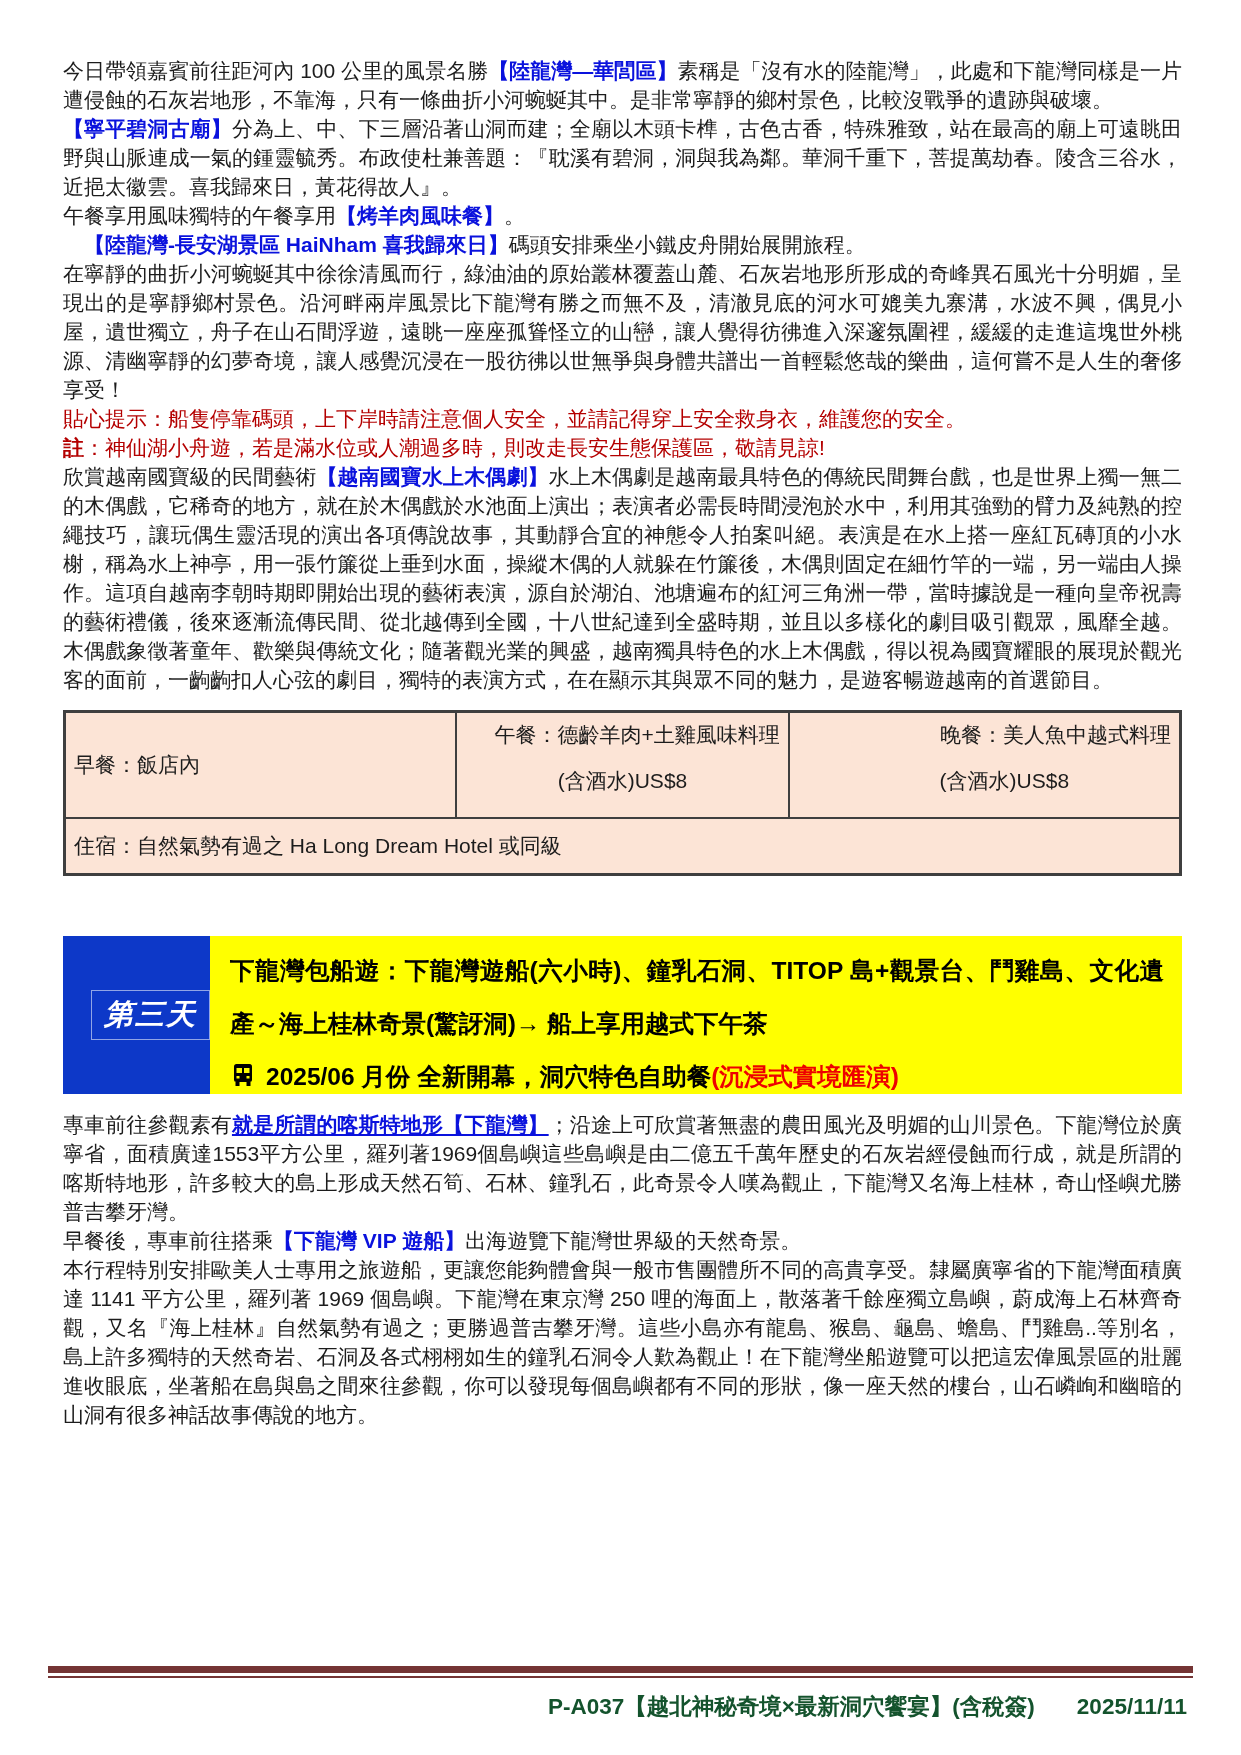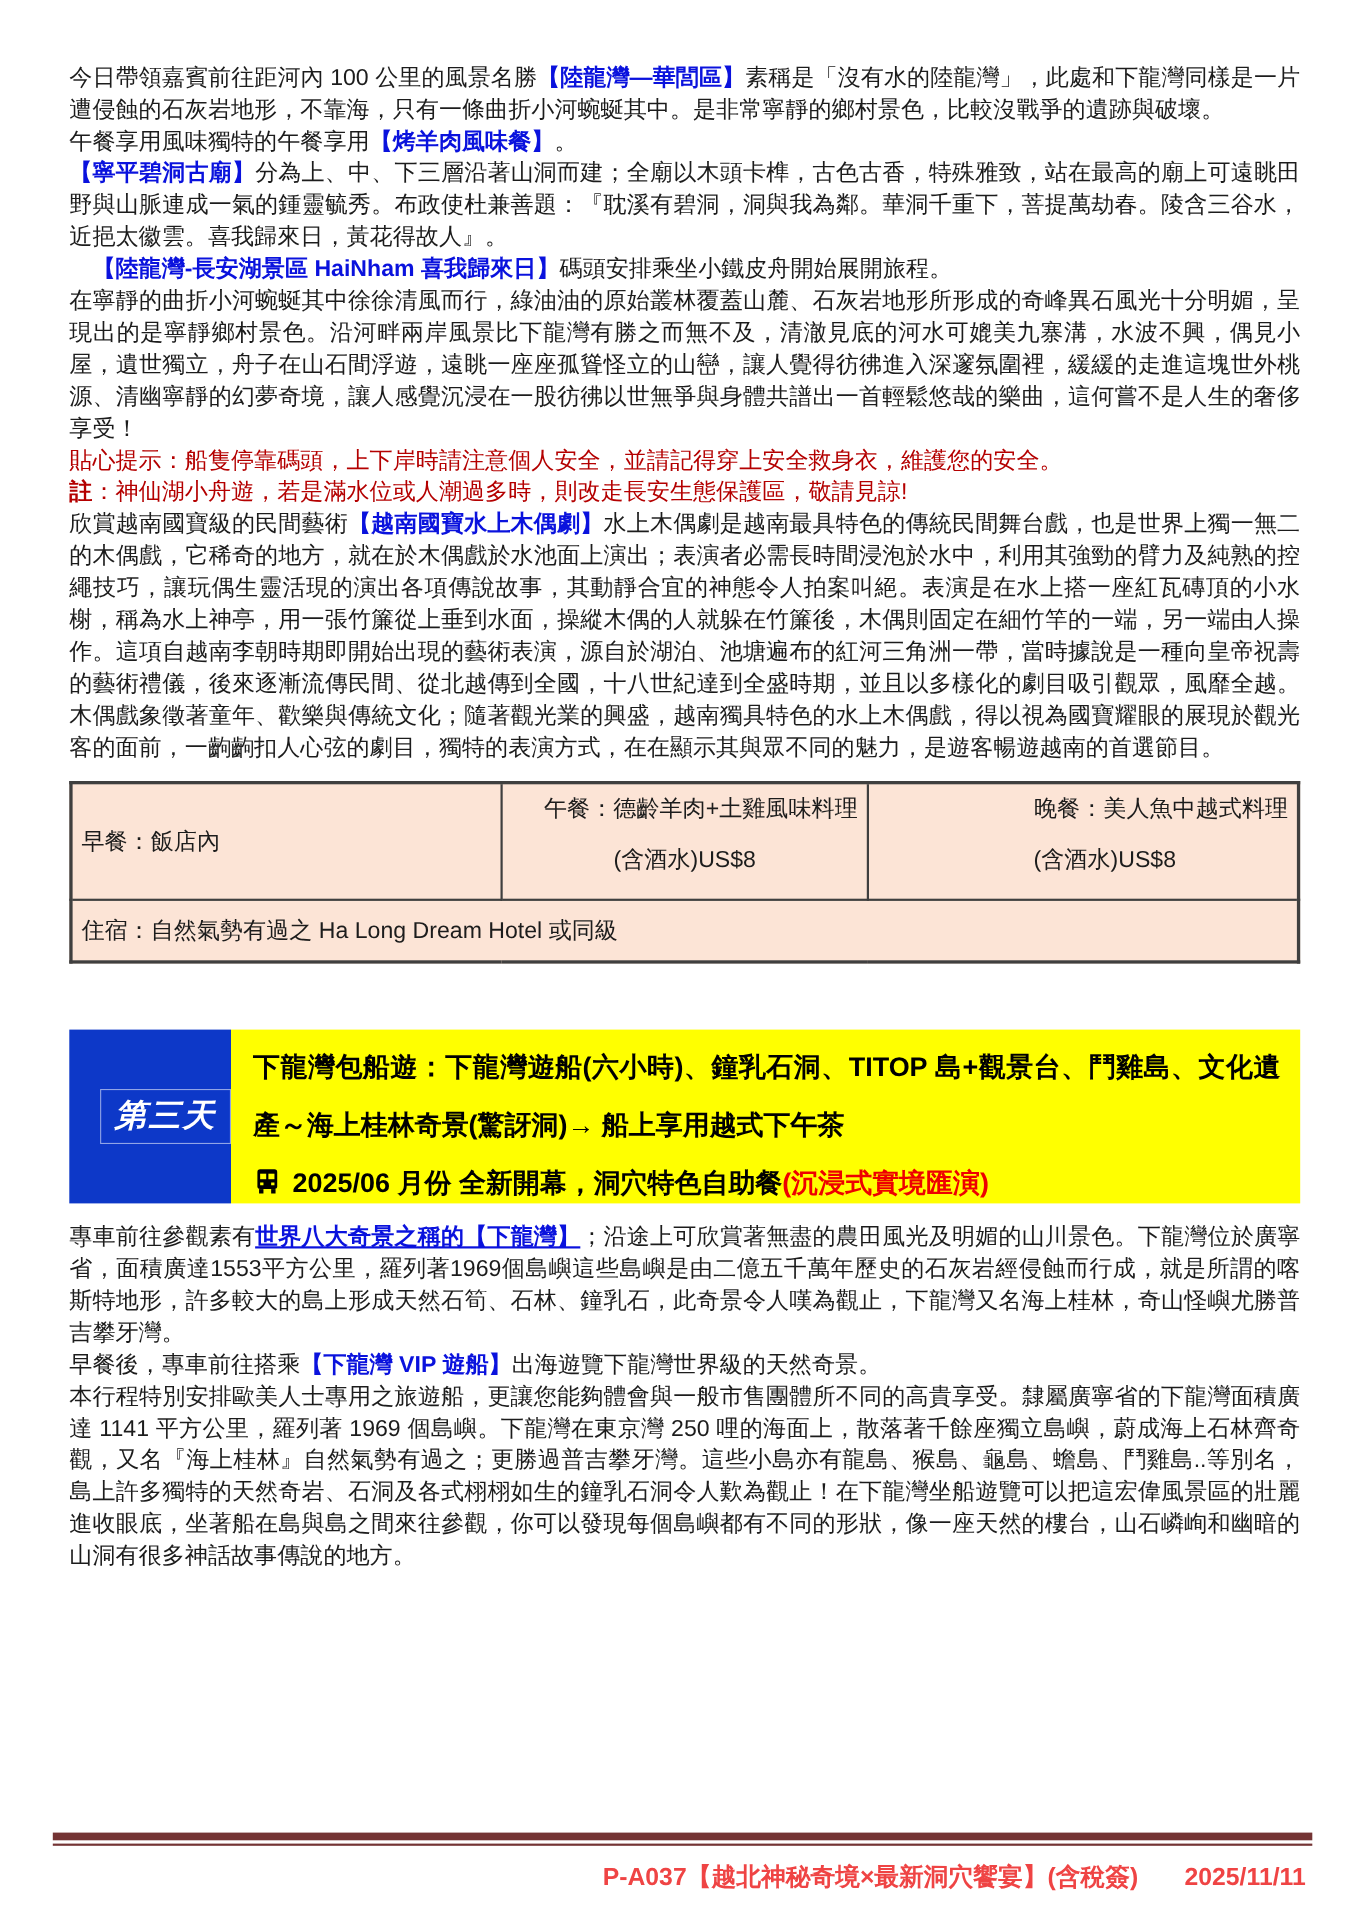--- a/index.html
+++ b/index.html
@@ -54,34 +54,34 @@
   .day-red{color:#ee0000;}
 
   .after-day{margin-top:16px;}
 
   
   .footer{position:absolute;left:48px;right:48px;top:1666px;}
   .footer-rule-thick{height:7px;background:#743434;}
   .footer-rule-thin{height:2px;background:#743434;margin-top:3px;}
   .footer-text{
     margin-top:13px;text-align:right;padding-right:6px;
-    font-size:22.5px;font-weight:bold;color:#ef4444;white-space:nowrap;
+    font-size:22.5px;font-weight:bold;color:#14532d;white-space:nowrap;
   }
   .footer-date{margin-left:42px;}
 </style>
 </head>
 <body>
 
 <div class="page">
   <div class="content">
 
     <div>
         <p class="para"><span>今日帶領嘉賓前往距河內 100 公里的風景名勝</span><span class="hl-blue">【陸龍灣—華閭區】</span><span>素稱是「沒有水的陸龍灣」，此處和下龍灣同樣是一片遭侵蝕的石灰岩地形，不靠海，只有一條曲折小河蜿蜒其中。是非常寧靜的鄉村景色，比較沒戰爭的遺跡與破壞。</span></p>
+        <p class="para"><span class="hl-blue">【寧平碧洞古廟】</span><span>分為上、中、下三層沿著山洞而建；全廟以木頭卡榫，古色古香，特殊雅致，站在最高的廟上可遠眺田野與山脈連成一氣的鍾靈毓秀。布政使杜兼善題：『耽溪有碧洞，洞與我為鄰。華洞千重下，菩提萬劫春。陵含三谷水，近挹太徽雲。喜我歸來日，黃花得故人』。</span></p>
         <p class="para"><span>午餐享用風味獨特的午餐享用</span><span class="hl-blue">【烤羊肉風味餐】</span><span>。</span></p>
-        <p class="para"><span class="hl-blue">【寧平碧洞古廟】</span><span>分為上、中、下三層沿著山洞而建；全廟以木頭卡榫，古色古香，特殊雅致，站在最高的廟上可遠眺田野與山脈連成一氣的鍾靈毓秀。布政使杜兼善題：『耽溪有碧洞，洞與我為鄰。華洞千重下，菩提萬劫春。陵含三谷水，近挹太徽雲。喜我歸來日，黃花得故人』。</span></p>
         <p class="para"><span>　</span><span class="hl-blue">【陸龍灣-長安湖景區 HaiNham 喜我歸來日】</span><span>碼頭安排乘坐小鐵皮舟開始展開旅程。</span></p>
         <p class="para"><span>在寧靜的曲折小河蜿蜒其中徐徐清風而行，綠油油的原始叢林覆蓋山麓、石灰岩地形所形成的奇峰異石風光十分明媚，呈現出的是寧靜鄉村景色。沿河畔兩岸風景比下龍灣有勝之而無不及，清澈見底的河水可媲美九寨溝，水波不興，偶見小屋，遺世獨立，舟子在山石間浮遊，遠眺一座座孤聳怪立的山巒，讓人覺得彷彿進入深邃氛圍裡，緩緩的走進這塊世外桃源、清幽寧靜的幻夢奇境，讓人感覺沉浸在一股彷彿以世無爭與身體共譜出一首輕鬆悠哉的樂曲，這何嘗不是人生的奢侈享受！</span></p>
         <p class="para"><span class="txt-red">貼心提示：船隻停靠碼頭，上下岸時請注意個人安全，並請記得穿上安全救身衣，維護您的安全。</span></p>
         <p class="para"><span class="txt-red bold">註</span><span class="txt-red">：神仙湖小舟遊，若是滿水位或人潮過多時，則改走長安生態保護區，敬請見諒!</span></p>
         <p class="para"><span>欣賞越南國寶級的民間藝術</span><span class="hl-blue">【越南國寶水上木偶劇】</span><span>水上木偶劇是越南最具特色的傳統民間舞台戲，也是世界上獨一無二的木偶戲，它稀奇的地方，就在於木偶戲於水池面上演出；表演者必需長時間浸泡於水中，利用其強勁的臂力及純熟的控繩技巧，讓玩偶生靈活現的演出各項傳說故事，其動靜合宜的神態令人拍案叫絕。表演是在水上搭一座紅瓦磚頂的小水榭，稱為水上神亭，用一張竹簾從上垂到水面，操縱木偶的人就躲在竹簾後，木偶則固定在細竹竿的一端，另一端由人操作。這項自越南李朝時期即開始出現的藝術表演，源自於湖泊、池塘遍布的紅河三角洲一帶，當時據說是一種向皇帝祝壽的藝術禮儀，後來逐漸流傳民間、從北越傳到全國，十八世紀達到全盛時期，並且以多樣化的劇目吸引觀眾，風靡全越。木偶戲象徵著童年、歡樂與傳統文化；隨著觀光業的興盛，越南獨具特色的水上木偶戲，得以視為國寶耀眼的展現於觀光客的面前，一齣齣扣人心弦的劇目，獨特的表演方式，在在顯示其與眾不同的魅力，是遊客暢遊越南的首選節目。</span></p>
       </div>
 
     <table class="meals">
       <tbody>
           <tr class="row-top">
@@ -119,21 +119,21 @@
             <rect x="6.5" y="14" width="3" height="2.5" fill="#ffff00"></rect>
             <rect x="16.5" y="14" width="3" height="2.5" fill="#ffff00"></rect>
             <rect x="5.5" y="20" width="4" height="4" fill="#000"></rect>
             <rect x="16.5" y="20" width="4" height="4" fill="#000"></rect>
           </svg><span>2025/06 月份  全新開幕，洞穴特色自助餐</span><span class="day-red">(沉浸式實境匯演)</span>
         </span>
       </div>
     </div>
 
     <div class="after-day">
-        <p class="para"><span>專車前往參觀素有</span><span class="hl-blue underline">世界八大奇景之稱的【下龍灣】</span><span>；沿途上可欣賞著無盡的農田風光及明媚的山川景色。下龍灣位於廣寧省，面積廣達1553平方公里，羅列著1969個島嶼這些島嶼是由二億五千萬年歷史的石灰岩經侵蝕而行成，就是所謂的喀斯特地形，許多較大的島上形成天然石筍、石林、鐘乳石，此奇景令人嘆為觀止，下龍灣又名海上桂林，奇山怪嶼尤勝普吉攀牙灣。</span></p>
+        <p class="para"><span>專車前往參觀素有</span><span class="hl-blue underline">就是所謂的喀斯特地形【下龍灣】</span><span>；沿途上可欣賞著無盡的農田風光及明媚的山川景色。下龍灣位於廣寧省，面積廣達1553平方公里，羅列著1969個島嶼這些島嶼是由二億五千萬年歷史的石灰岩經侵蝕而行成，就是所謂的喀斯特地形，許多較大的島上形成天然石筍、石林、鐘乳石，此奇景令人嘆為觀止，下龍灣又名海上桂林，奇山怪嶼尤勝普吉攀牙灣。</span></p>
         <p class="para"><span>早餐後，專車前往搭乘</span><span class="hl-blue">【下龍灣 VIP 遊船】</span><span>出海遊覽下龍灣世界級的天然奇景。</span></p>
         <p class="para"><span>本行程特別安排歐美人士專用之旅遊船，更讓您能夠體會與一般市售團體所不同的高貴享受。隸屬廣寧省的下龍灣面積廣達 1141 平方公里，羅列著 1969 個島嶼。下龍灣在東京灣 250 哩的海面上，散落著千餘座獨立島嶼，蔚成海上石林齊奇觀，又名『海上桂林』自然氣勢有過之；更勝過普吉攀牙灣。這些小島亦有龍島、猴島、龜島、蟾島、鬥雞島..等別名，島上許多獨特的天然奇岩、石洞及各式栩栩如生的鐘乳石洞令人歎為觀止！在下龍灣坐船遊覽可以把這宏偉風景區的壯麗進收眼底，坐著船在島與島之間來往參觀，你可以發現每個島嶼都有不同的形狀，像一座天然的樓台，山石嶙峋和幽暗的山洞有很多神話故事傳說的地方。</span></p>
       </div>
 
   </div>
 
   <div class="footer">
     <div class="footer-rule-thick"></div>
     <div class="footer-rule-thin"></div>
     <div class="footer-text">

